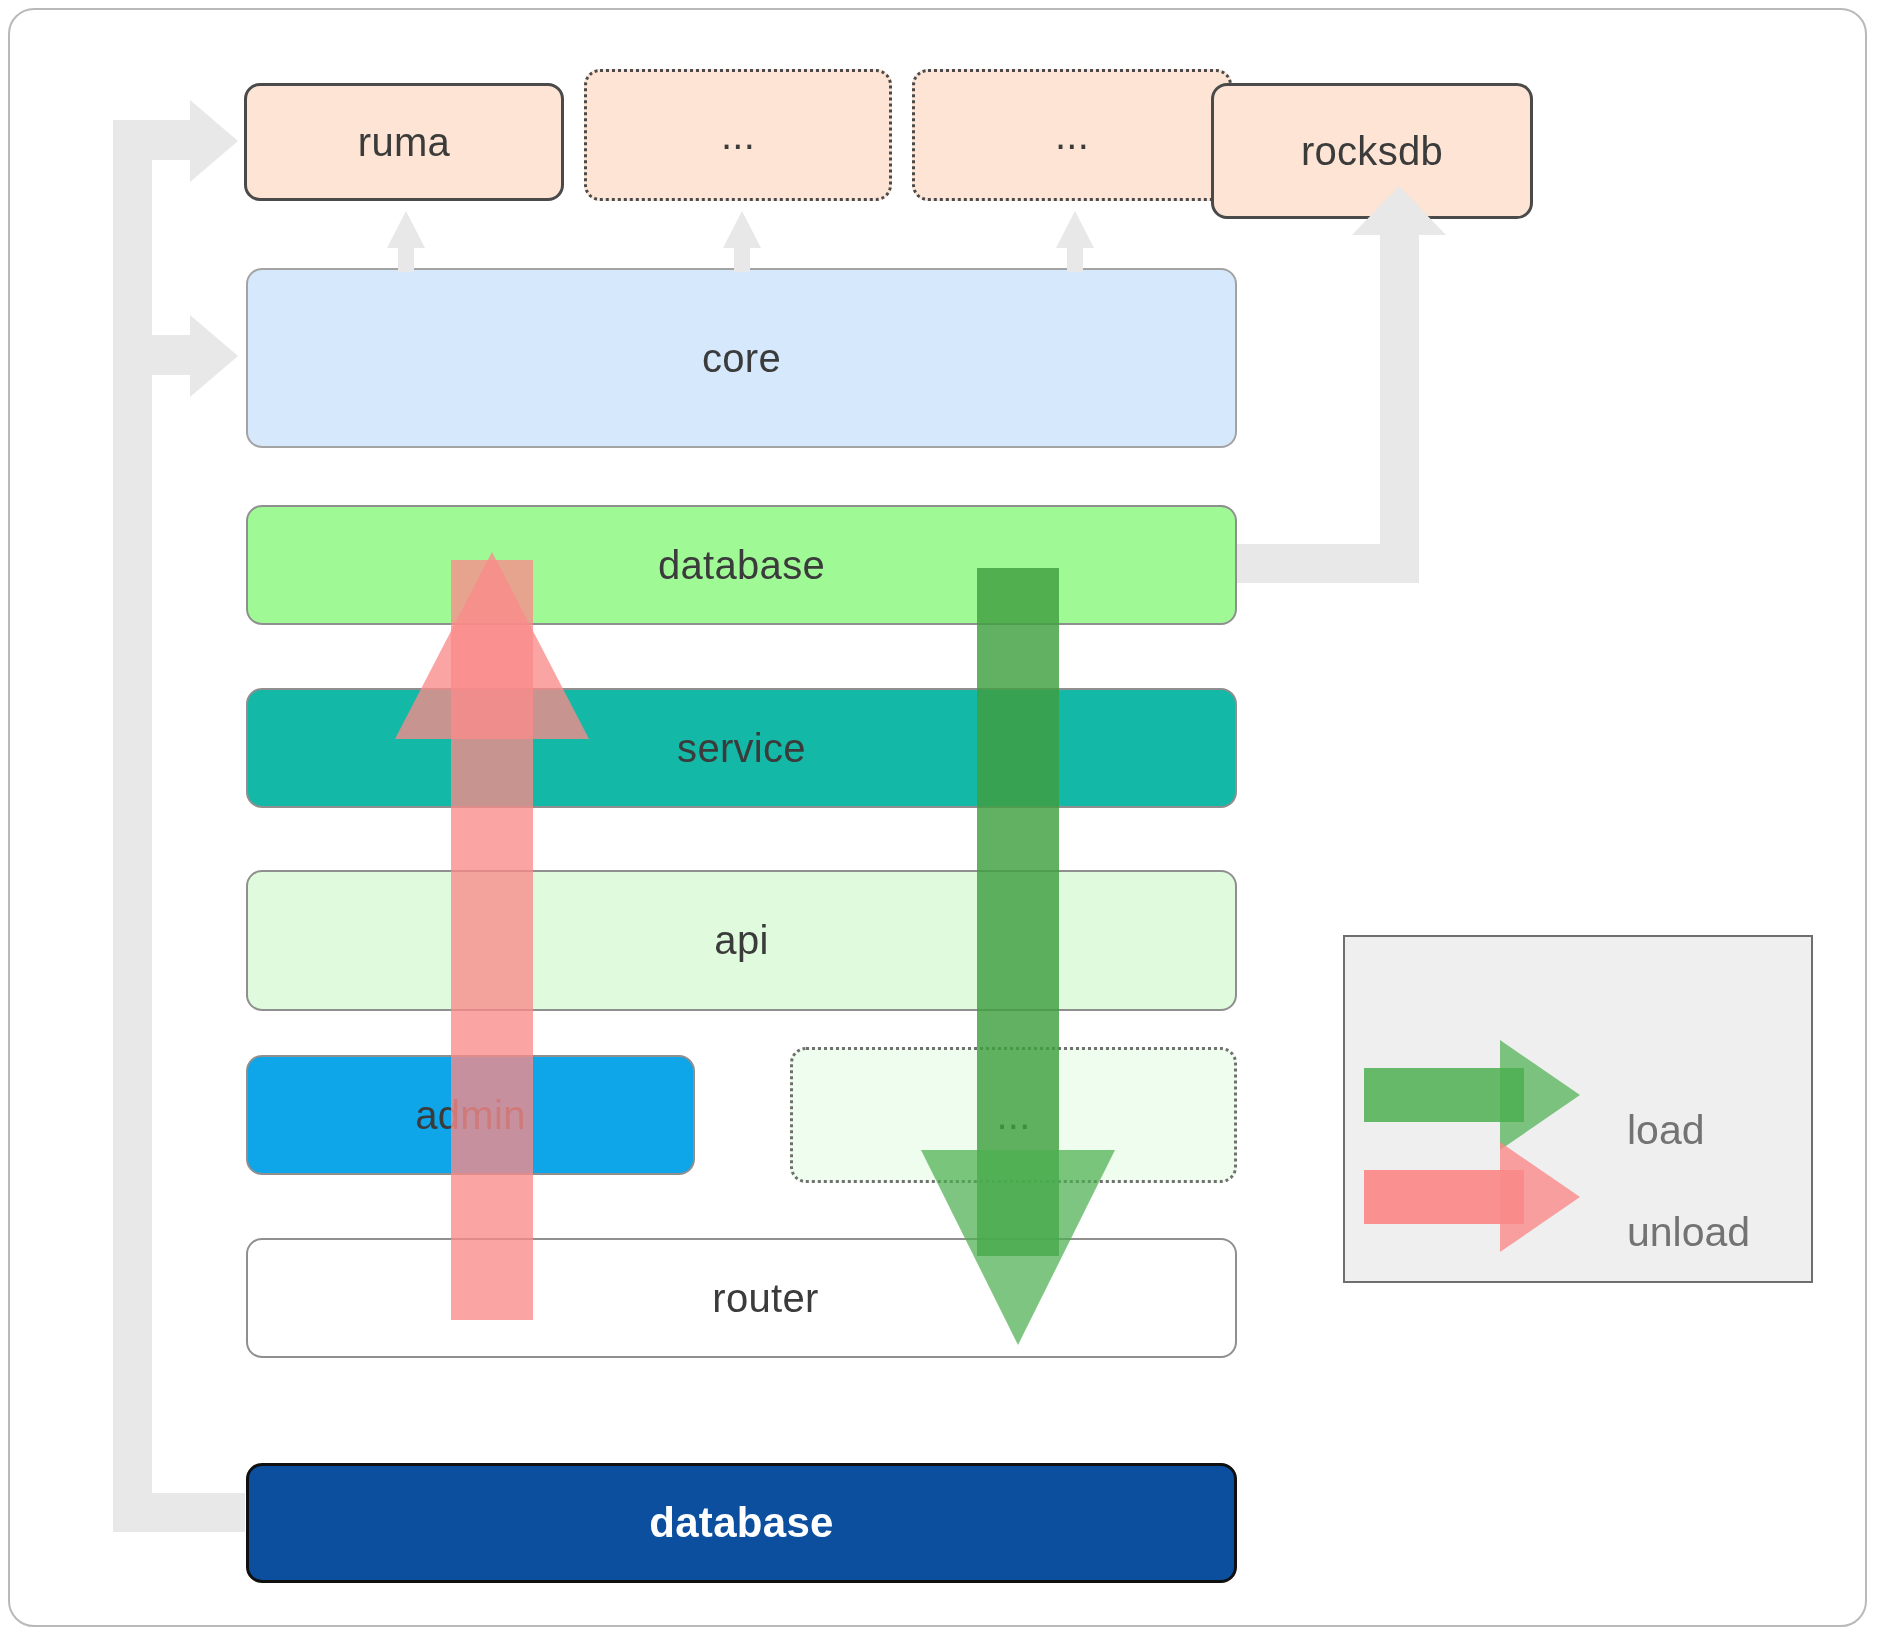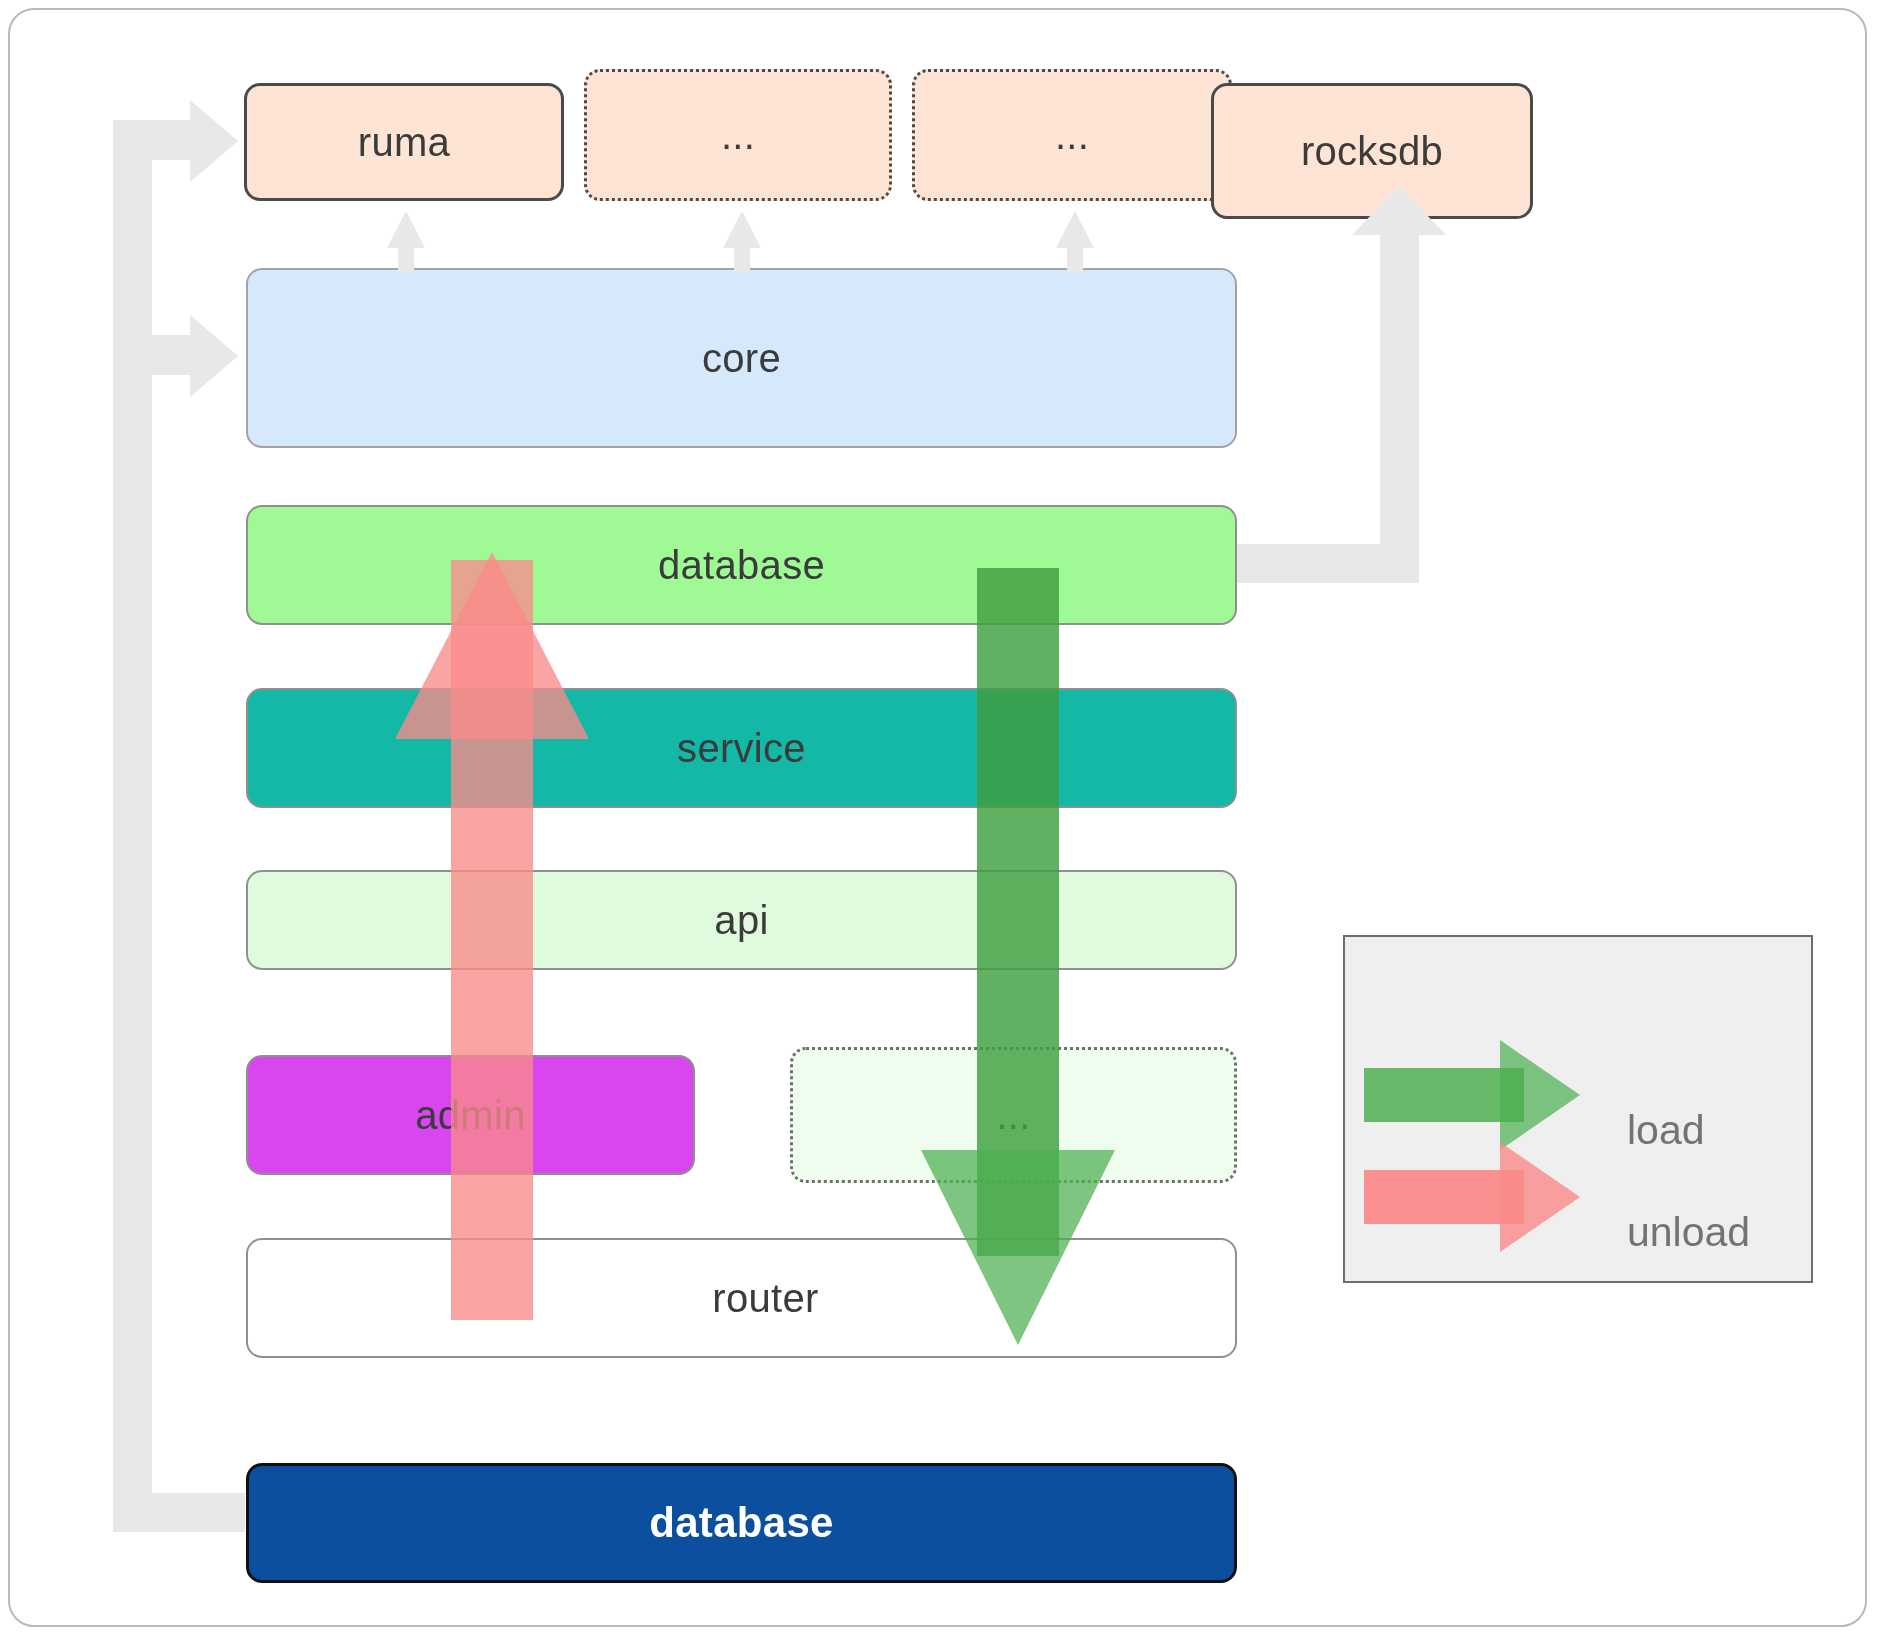--- a/index.html
+++ b/index.html
@@ -65,21 +65,21 @@
   }
 
   
   .layer {
     border: 2px solid #8f8f8f;
     border-radius: 16px;
   }
   .layer-database { background: #9ffa96; }
   .layer-service  { background: #14b8a6; }
   .layer-api      { background: #dffadc; }
-  .layer-admin    { background: #d946ef; align-items: center; }
+  .layer-admin    { background: #0ea5e9; align-items: center; }
   .layer-dots     { background: #effdee; border-style: dotted; border-width: 3px; border-color: #707070; }
   .layer-router   { background: #ffffff; padding-left: 48px; }
 
   
   .root {
     background: #0b4f9e;
     border: 3px solid #101010;
     border-radius: 16px;
   }
   .root .box-label {
@@ -174,21 +174,21 @@
     <div class="box core" style="left:246px; top:268px; width:991px; height:180px;">
       <span class="box-label">core</span>
     </div>
 
     <div class="box layer layer-database" style="left:246px; top:505px; width:991px; height:120px;">
       <span class="box-label">database</span>
     </div>
     <div class="box layer layer-service" style="left:246px; top:688px; width:991px; height:120px;">
       <span class="box-label">service</span>
     </div>
-    <div class="box layer layer-api" style="left:246px; top:870px; width:991px; height:100px;">
+    <div class="box layer layer-api" style="left:246px; top:870px; width:991px; height:141px;">
       <span class="box-label">api</span>
     </div>
     <div class="box layer layer-admin" style="left:246px; top:1055px; width:449px; height:120px;">
       <span class="box-label">admin</span>
     </div>
     <div class="box layer layer-dots" style="left:790px; top:1047px; width:447px; height:136px;">
       <span class="box-label">...</span>
     </div>
     <div class="box layer layer-router" style="left:246px; top:1238px; width:991px; height:120px;">
       <span class="box-label">router</span>

